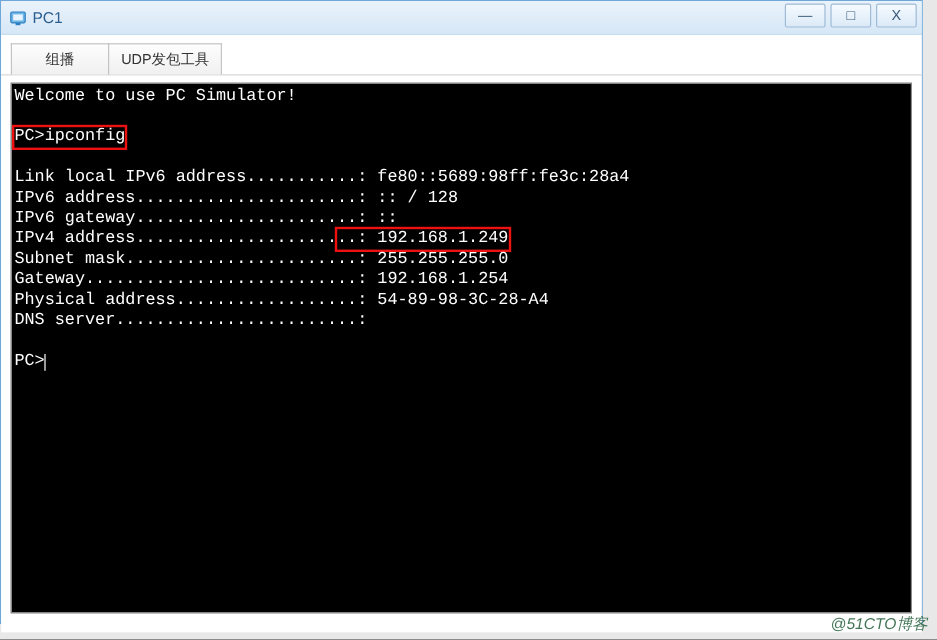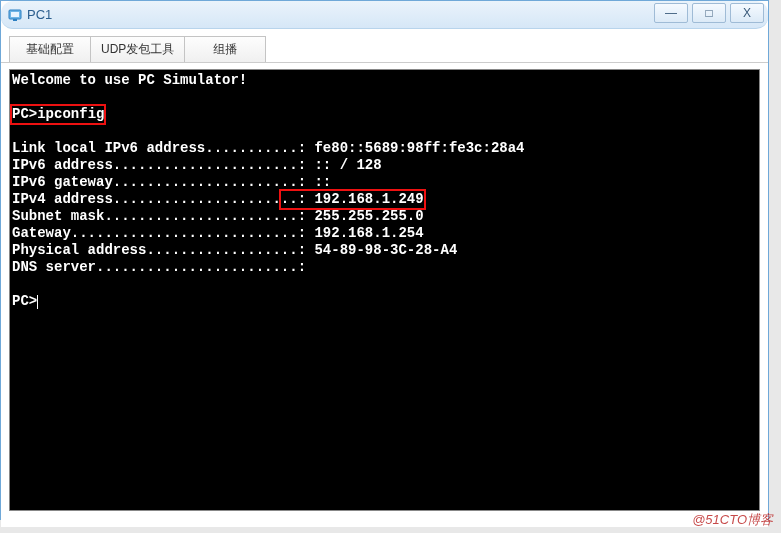--- a/index.html
+++ b/index.html
@@ -18,21 +18,20 @@
     background: #fff;
     position: relative;
   }
   .titlebar {
     height: 28px;
     background: linear-gradient(#eaf3fb, #d6e7f7);
     display: flex;
     align-items: center;
     border-bottom: 1px solid #b8d4ec;
     position: relative;
-    border-radius: 12px;
   }
   .title-icon {
     width: 16px; height: 16px;
     margin: 0 4px 0 6px;
     display: inline-flex;
     align-items: center;
     justify-content: center;
   }
   .title-text {
     color: #2b5e8e;
@@ -86,21 +85,20 @@
   .tab.active {
     background: #fff;
     position: relative;
     z-index: 2;
     border-bottom: 1px solid #fff;
     margin-bottom: -1px;
   }
   .term-wrap {
     padding: 6px 8px 16px 8px;
     background: #fff;
-    font-weight: bold;
   }
   .terminal {
     width: 751px;
     height: 442px;
     background: #000;
     color: #fff;
     font-family: "Courier New", monospace;
     font-size: 14px;
     line-height: 17px;
     border: 1px solid #888;
@@ -118,21 +116,21 @@
     display: inline-block;
     width: 1px;
     height: 14px;
     background: #fff;
     vertical-align: text-bottom;
   }
   .watermark {
     position: absolute;
     right: 8px;
     bottom: 4px;
-    color: #b91c1c;
+    color: #14532d;
     font-size: 13px;
     font-style: italic;
     opacity: .8;
     pointer-events: none;
   }
 </style>
 </head>
 <body>
 
 <div class="window">
@@ -154,27 +152,24 @@
           <span>□</span>
         </div>
       <div class="win-btn">
           <span>X</span>
         </div>
     </div>
   </div>
 
   <div class="tabbar">
     <div class="tab">
-        <span>基础配置</span>
+        <span>组播</span>
       </div>
     <div class="tab">
         <span>UDP发包工具</span>
-      </div>
-    <div class="tab">
-        <span>组播</span>
       </div>
   </div>
 
   <div class="term-wrap">
     <div class="terminal"><span>Welcome to use PC Simulator!</span>
 
 <span class="hl-red"><span>PC&gt;</span><span>ipconfig</span></span>
 
 <span><span>Link local IPv6 address...........: </span><span>fe80::5689:98ff:fe3c:28a4</span></span>
 <span><span>IPv6 address......................: </span><span>:: / 128</span></span>

